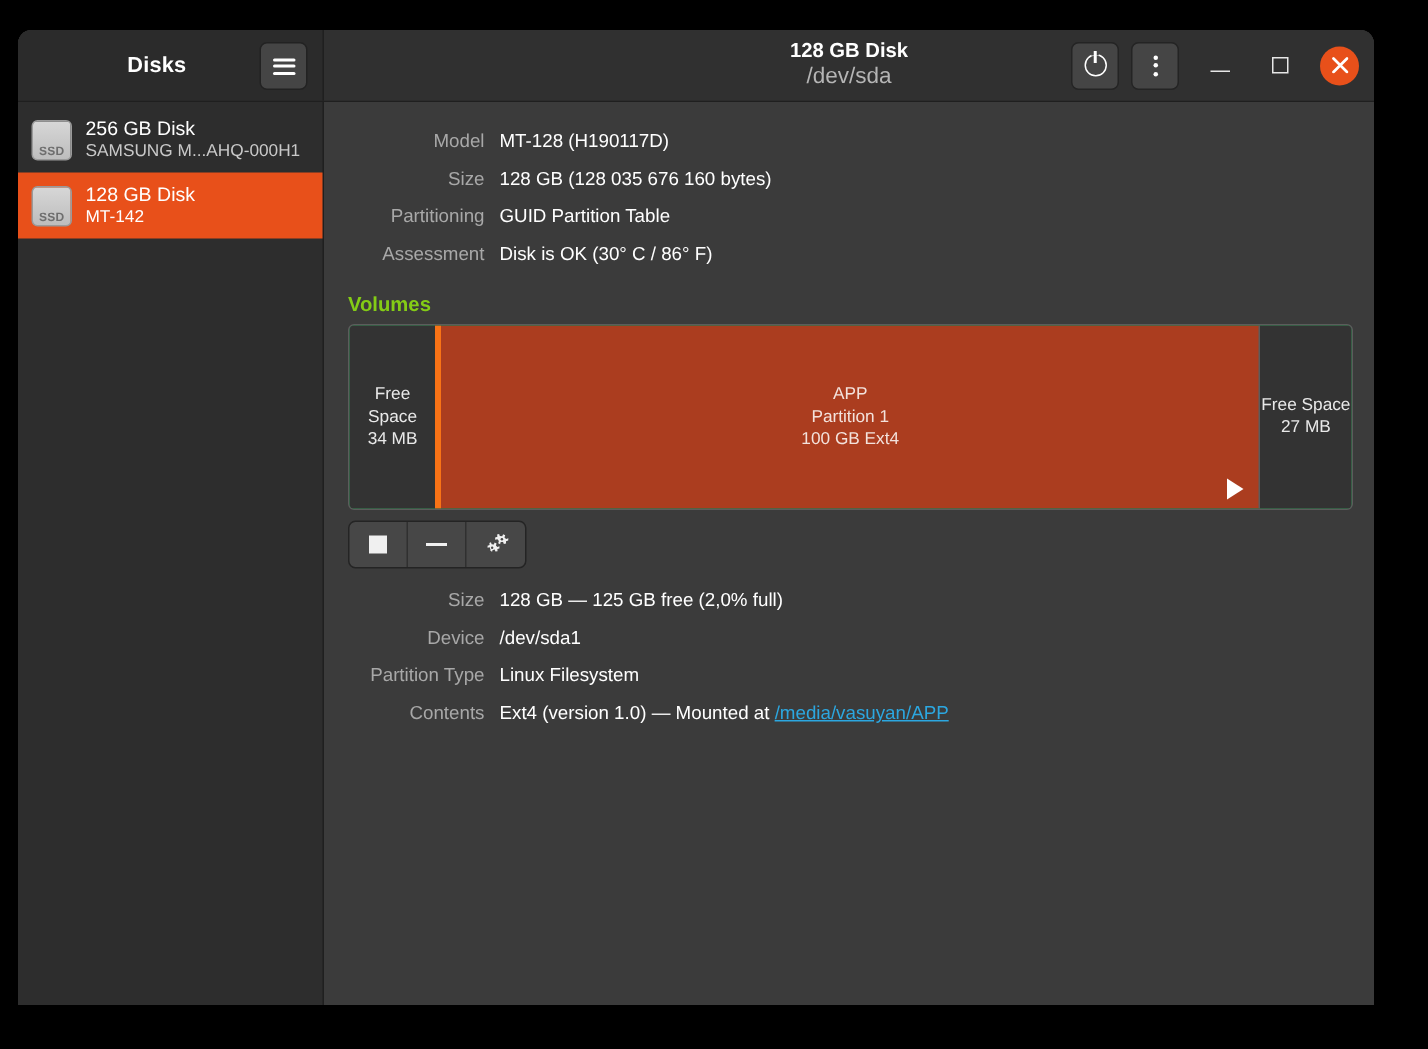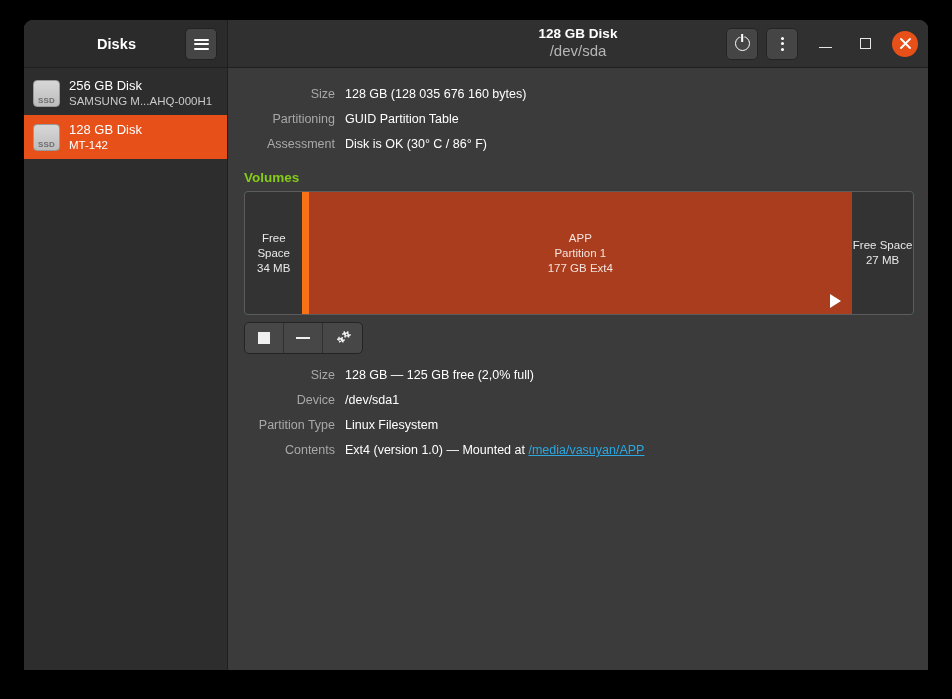--- a/index.html
+++ b/index.html
@@ -5,21 +5,21 @@
   * { box-sizing: border-box; margin: 0; padding: 0; }
   html, body {
     width: 952px; height: 699px;
     background: #000000;
     font-family: "Liberation Sans", sans-serif;
     overflow: hidden;
   }
 
   .window {
     position: absolute;
-    left: 24px; top: 20px;
+    left: 12px; top: 20px;
     width: 904px; height: 650px;
     background: #3b3b3b;
     border-radius: 9px 9px 0 0;
     overflow: hidden;
     display: flex;
     flex-direction: column;
   }
 
   
   .headerbar {
@@ -229,21 +229,21 @@
     justify-content: center;
     position: relative;
     color: #e9e9e9;
     font-size: 11.5px;
     line-height: 15px;
     text-align: center;
     cursor: pointer;
     overflow: hidden;
   }
   .vol-free { background: #333333; }
-  .vol-part { background: #ab3d1f; border-left: 7px solid #f97316; border-right: 1px solid #5c5c5c; }
+  .vol-part { background: #ab3d1f; border-left: 4px solid #f97316; border-right: 1px solid #5c5c5c; }
   .vol-part .lbl { color: #f3e2dc; }
   .play-tri {
     position: absolute;
     right: 10px; bottom: 6px;
     width: 0; height: 0;
     border-left: 11px solid #ffffff;
     border-top: 7px solid transparent;
     border-bottom: 7px solid transparent;
   }
 
@@ -341,20 +341,24 @@
         </div>
       </div>
 
     </div>
 
     <div class="content">
 
       
       <div class="kv">
         <div class="row">
+          <div class="k">Model</div>
+          <div class="v">MT-128 (H190117D)</div>
+        </div>
+        <div class="row">
           <div class="k">Size</div>
           <div class="v">128 GB (128 035 676 160 bytes)</div>
         </div>
         <div class="row">
           <div class="k">Partitioning</div>
           <div class="v">GUID Partition Table</div>
         </div>
         <div class="row">
           <div class="k">Assessment</div>
           <div class="v">Disk is OK (30° C / 86° F)</div>
@@ -370,21 +374,21 @@
           <div>
             <div class="lbl">Free Space</div>
             <div class="lbl">34 MB</div>
           </div>
         </div>
 
         <div class="vol-seg vol-part" style="width:82.3%">
           <div>
             <div class="lbl">APP</div>
             <div class="lbl">Partition 1</div>
-            <div class="lbl">177 GB Ext4</div>
+            <div class="lbl">100 GB Ext4</div>
           </div>
           <span class="play-tri"></span>
         </div>
 
         <div class="vol-seg vol-free" style="width:9.1%">
           <div>
             <div class="lbl">Free Space</div>
             <div class="lbl">27 MB</div>
           </div>
         </div>

